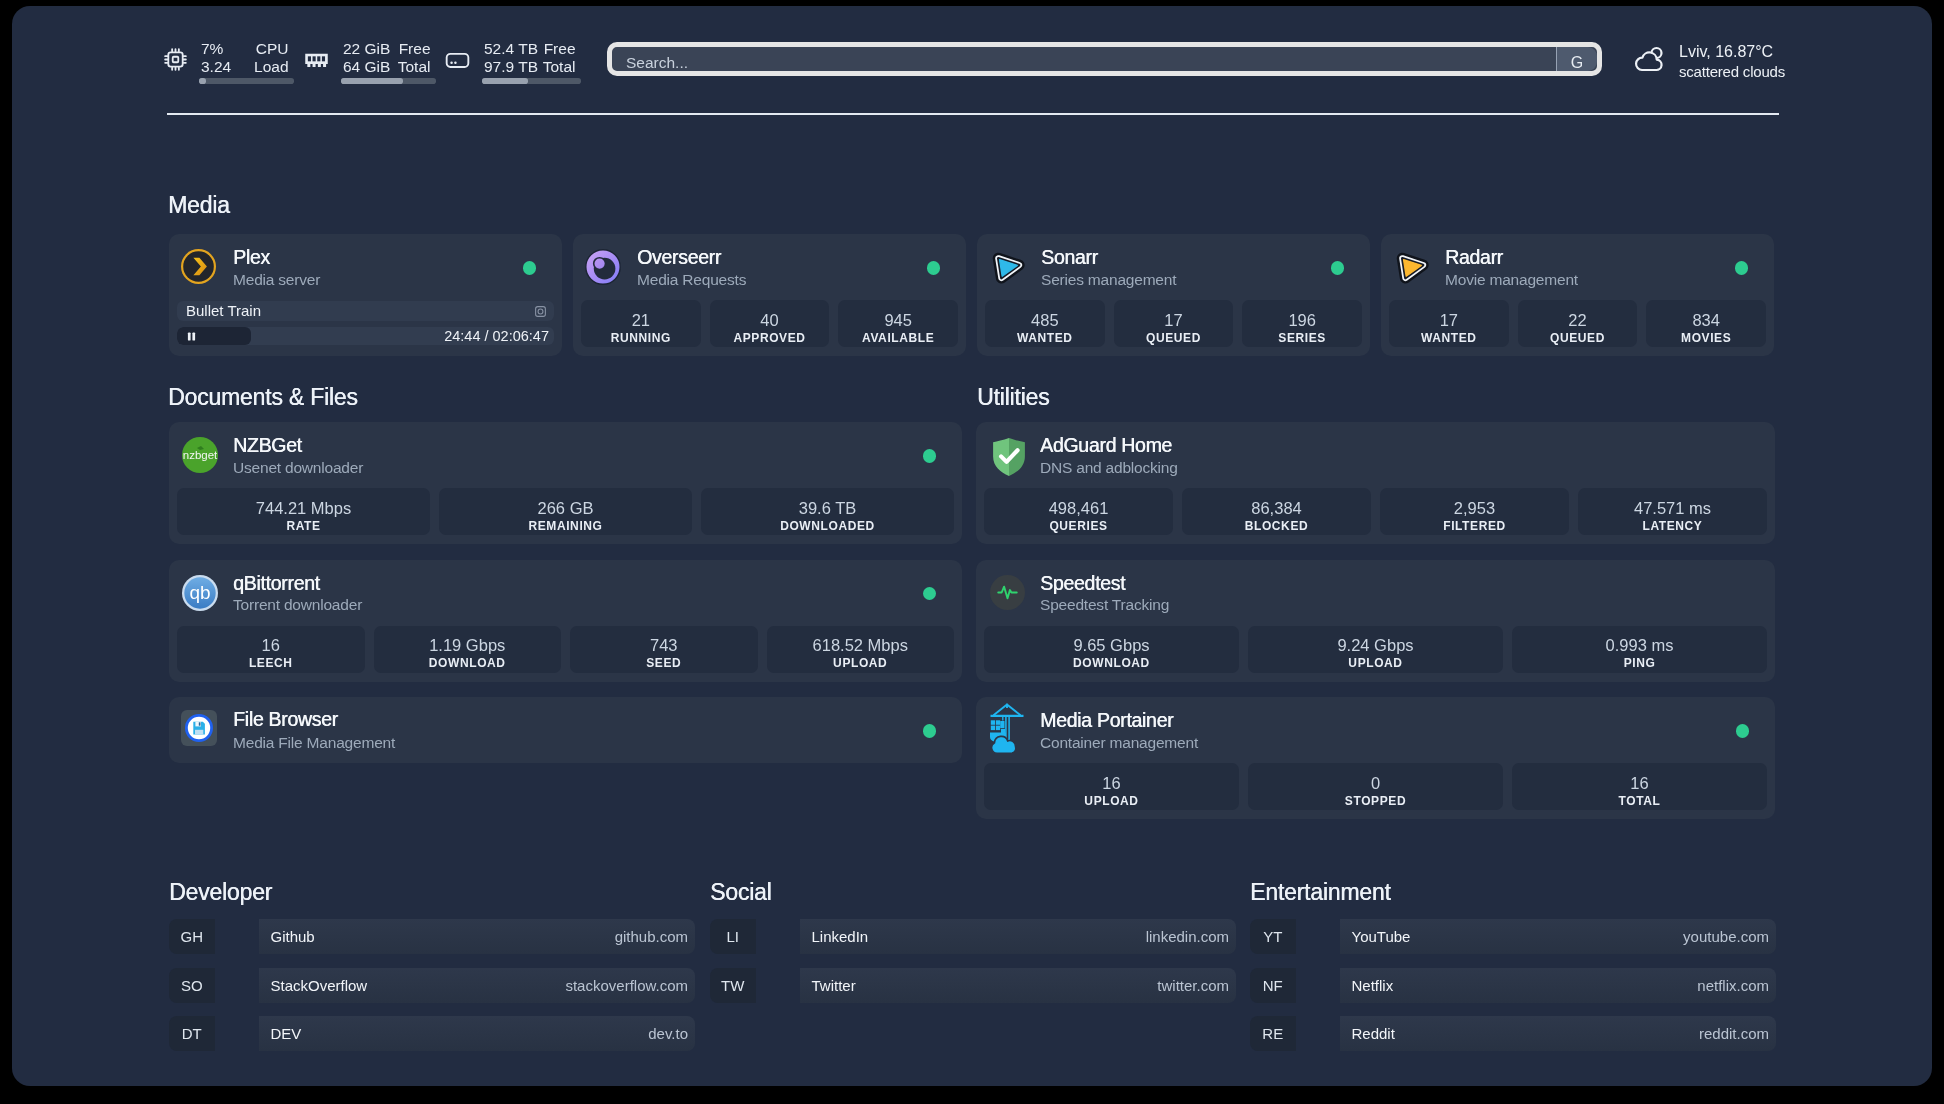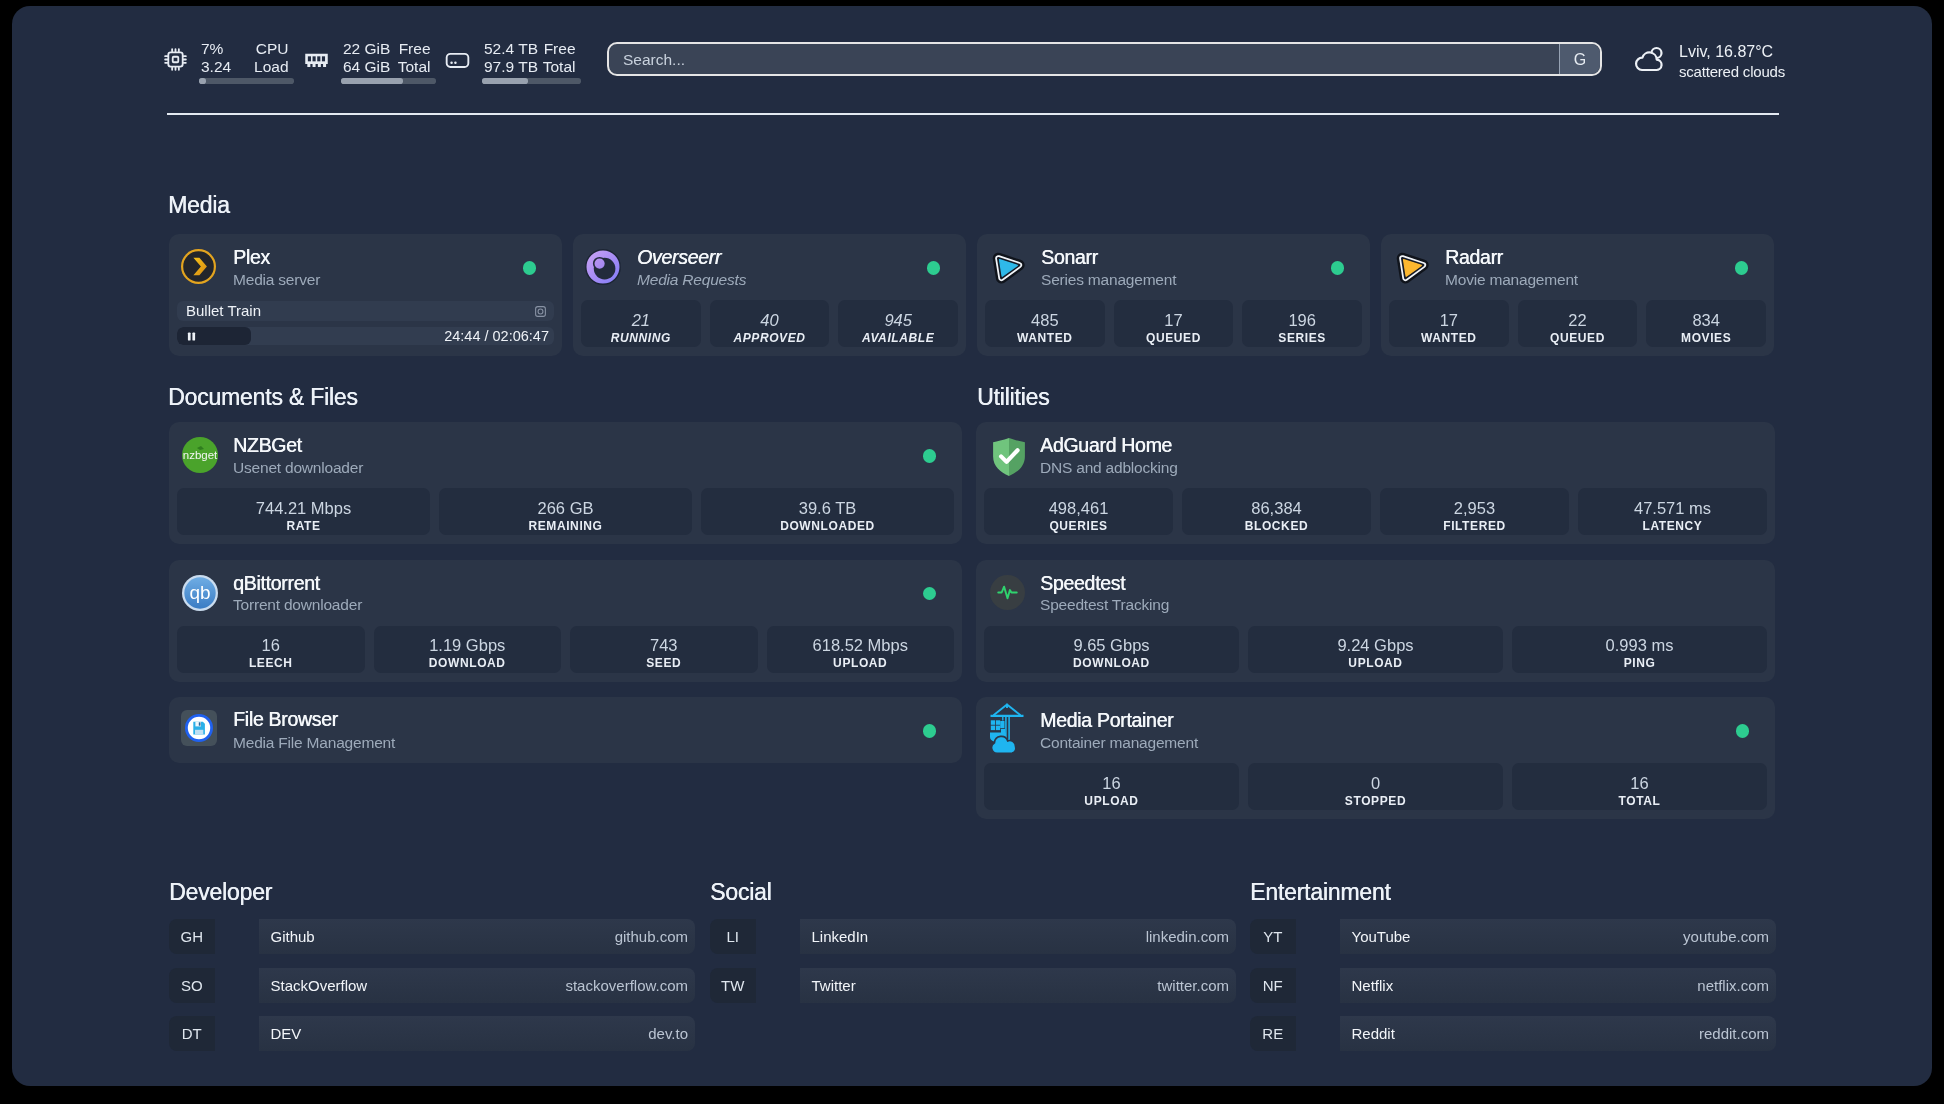--- a/index.html
+++ b/index.html
@@ -15,21 +15,21 @@
 .stat { flex:1; background:#232d3f; border-radius:7px; text-align:center; }
 .stat .v { margin-top:9.5px; font-size:16.5px; line-height:21px; color:#ccd6e2; }
 .stat .l { font-size:12px; line-height:15px; font-weight:700; color:#e9eef5; letter-spacing:0.6px; }
 
 .res { position:absolute; top:33.5px; display:flex; color:#e7ecf3; }
 .res svg { width:23px; height:23px; margin-top:8px; flex:none; }
 .res .tx { margin-left:11.5px; width:95px; font-size:15.5px; white-space:nowrap; }
 .res .row { display:flex; justify-content:space-between; line-height:18.5px; padding:0 5px 0 2.5px; }
 .res .bar { margin-top:1.5px; height:5.5px; border-radius:2.8px; background:#4e5867; position:relative; }
 .res .fill { position:absolute; left:0; top:0; bottom:0; border-radius:2.8px; background:#98a1ae; }
-.search { position:absolute; left:595px; top:36px; width:995px; height:34px; border:2px solid #e5e5e5; border-radius:10px; background:#3a4456; }
+.search { position:absolute; left:595px; top:36px; width:995px; height:34px; border:5px solid #e5e5e5; border-radius:10px; background:#3a4456; }
 .search .ph { position:absolute; left:14px; top:0; line-height:32px; font-size:15.5px; color:#c9d2dd; }
 .search .g { position:absolute; right:0; top:0; bottom:0; width:41px; background:#4e5a6e; border-left:1px solid #97a3b4; border-radius:0 9px 9px 0; text-align:center; line-height:32px; font-size:16px; color:#e6ebf1; }
 .wx { position:absolute; left:1621px; top:36px; display:flex; color:#edf1f6; }
 .wx svg { flex:none; }
 .wx .tx { margin-left:12px; font-size:16px; line-height:19.5px; }
 .divider { position:absolute; left:155px; top:107px; width:1612px; height:2px; background:#e3e9f1; }
 
 .bm { position:absolute; height:35px; display:flex; border-radius:8px; overflow:hidden; font-size:15px; width:526px;gap:44px; }
 .bm .ab { width:45.5px; flex:none; background:#1f2837; color:#dfe6ee; display:flex; align-items:center; justify-content:center; }
 .bm .bar { flex:1; background:linear-gradient(180deg,#2e384b,#283243); display:flex; align-items:center; padding:0 7px 0 12px; }
@@ -160,21 +160,21 @@
     <div class="prow2">
       <div class="elapsed"></div>
       <svg class="pp" viewBox="0 0 10 10" fill="#eef2f7">
           <rect x="1" y="0.5" width="3" height="9" rx="1"></rect>
           <rect x="6" y="0.5" width="3" height="9" rx="1"></rect>
         </svg>
       <div class="tm">24:44 / 02:06:47</div>
     </div>
   </div>
 
-  <div class="card" style="left:561px; top:228px; width:393px; height:122px;font-style:italic;">
+  <div class="card" style="left:561px; top:228px; width:393px; height:122px;">
     <svg class="icon" viewBox="0 0 36 36" style="left:12px; top:15px; width:36px; height:36px;">
       <defs>
         <linearGradient id="og1" x1="0" y1="0" x2="1" y2="1">
             <stop offset="0" stop-color="#cba4f2"></stop>
             <stop offset="0.5" stop-color="#a88df5"></stop>
             <stop offset="1" stop-color="#7e7bf7"></stop>
           </linearGradient>
         <linearGradient id="og2" x1="0" y1="0" x2="1" y2="1">
             <stop offset="0" stop-color="#bb95f0"></stop>
             <stop offset="1" stop-color="#9f85f2"></stop>

